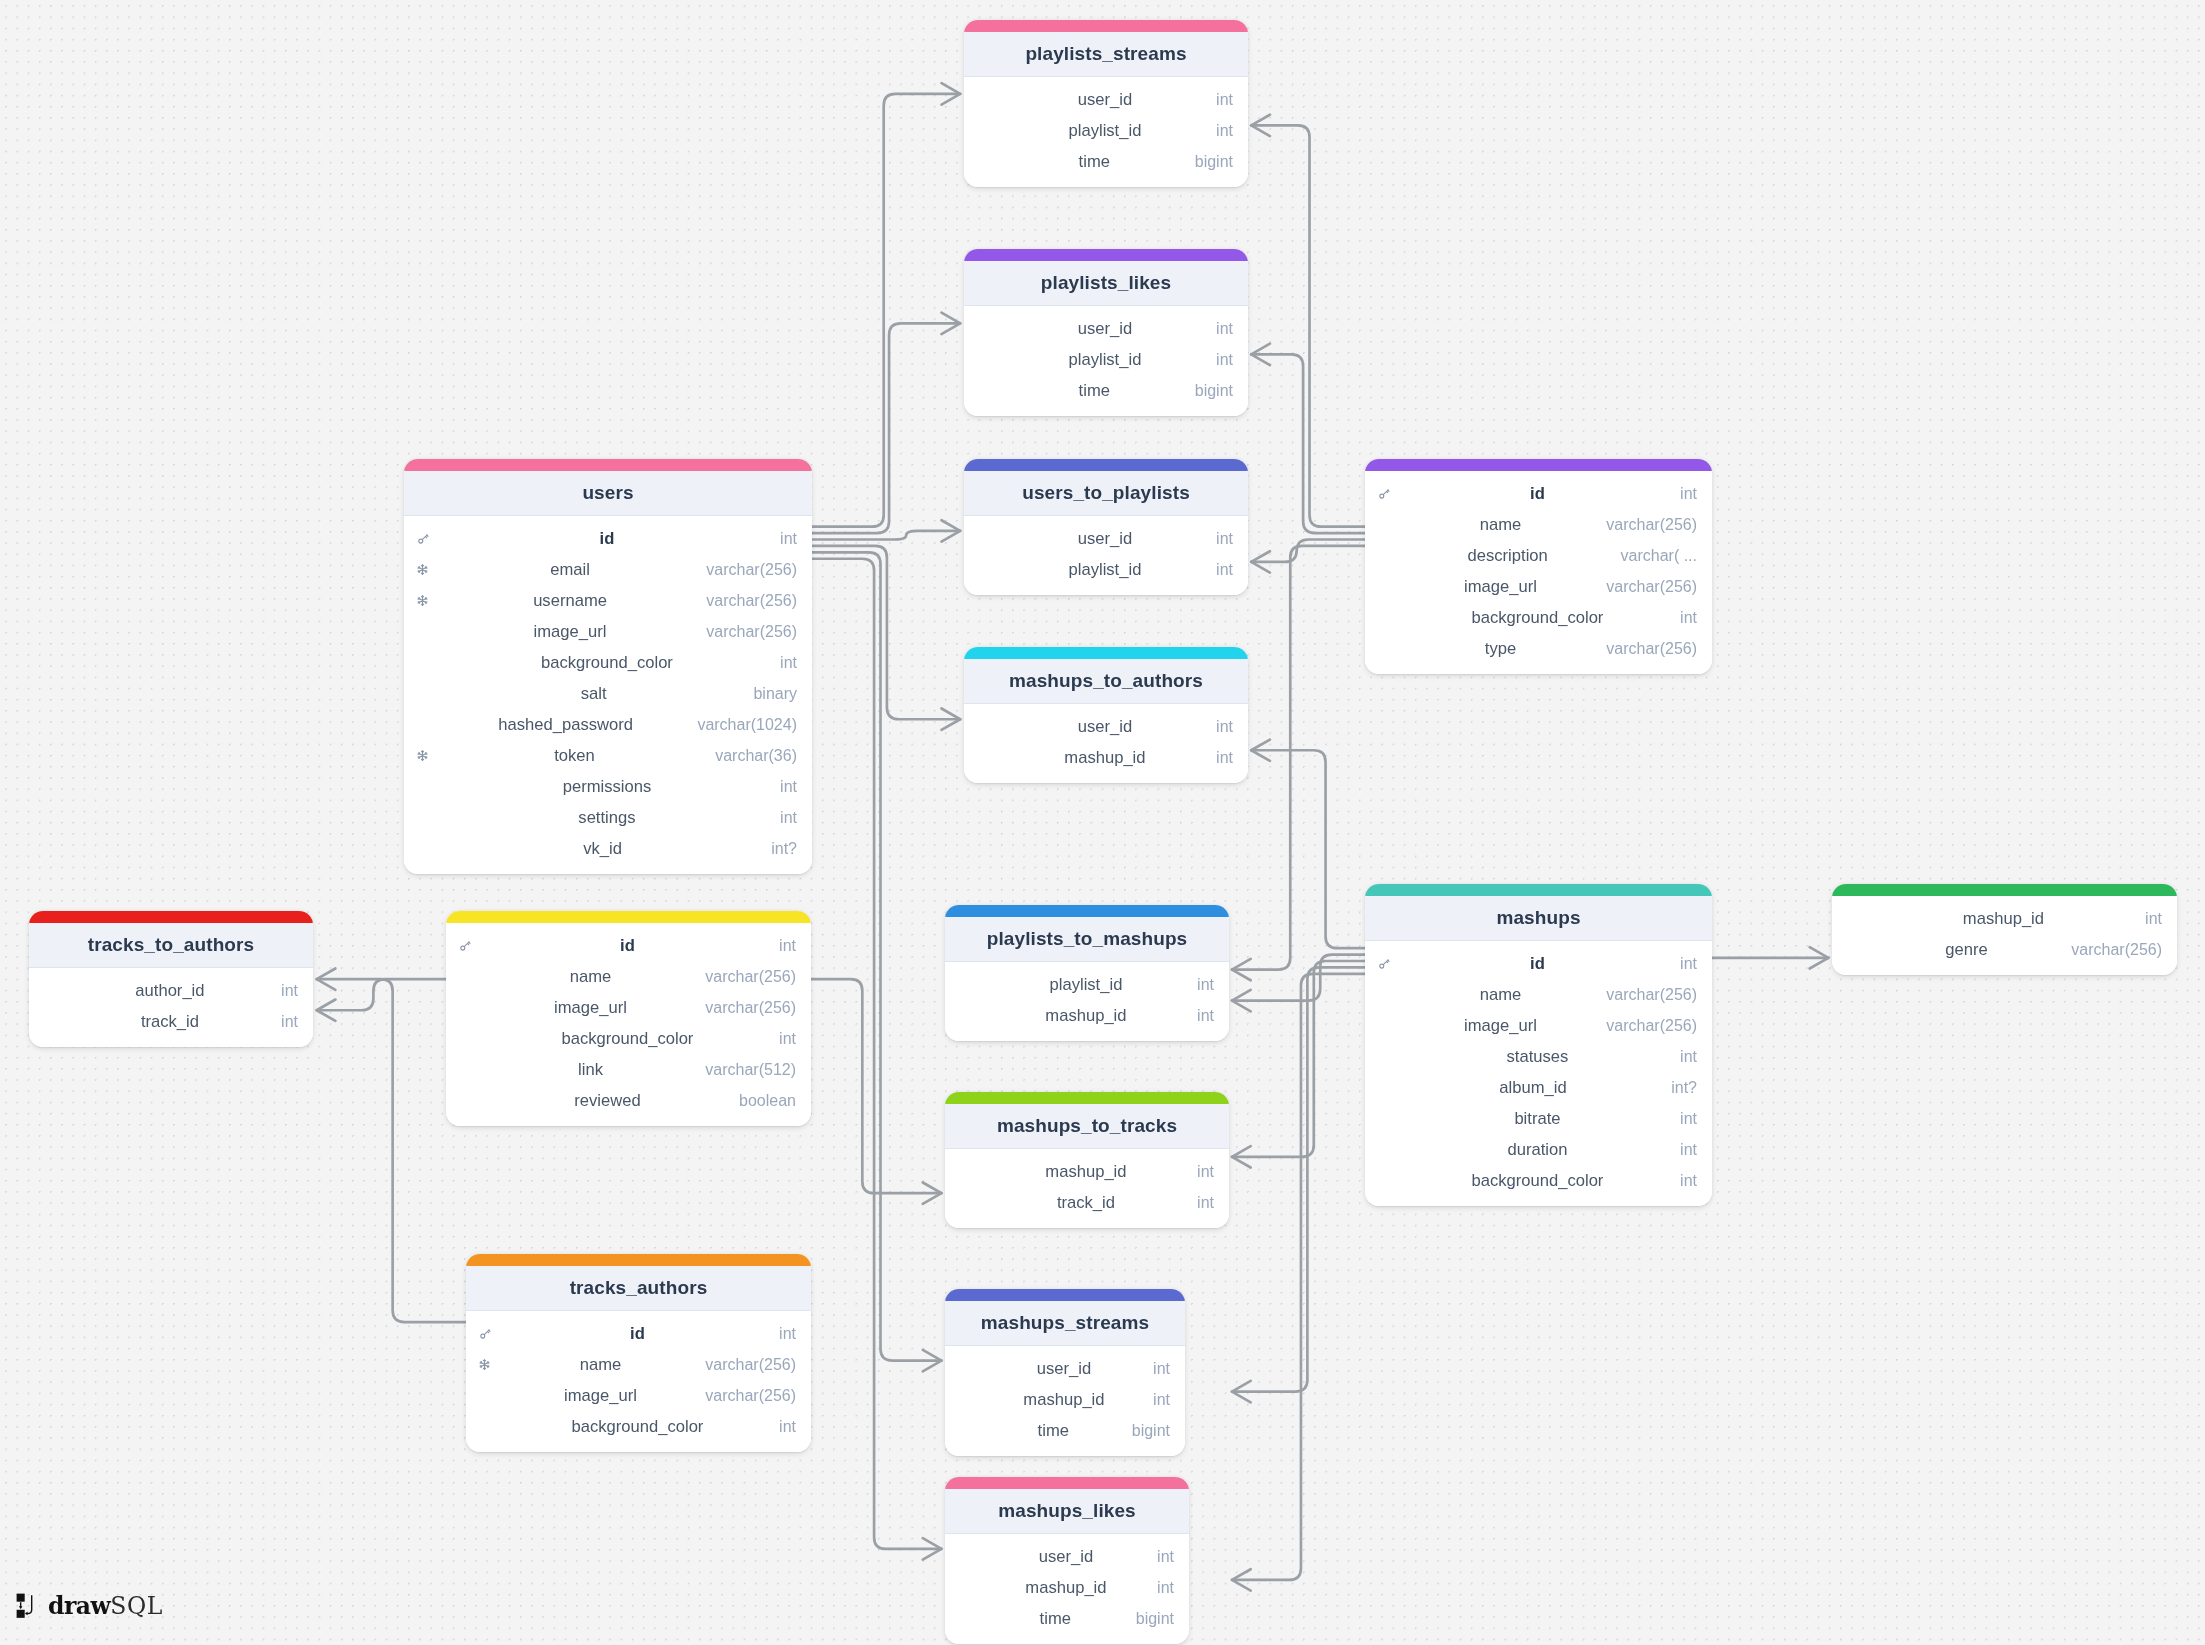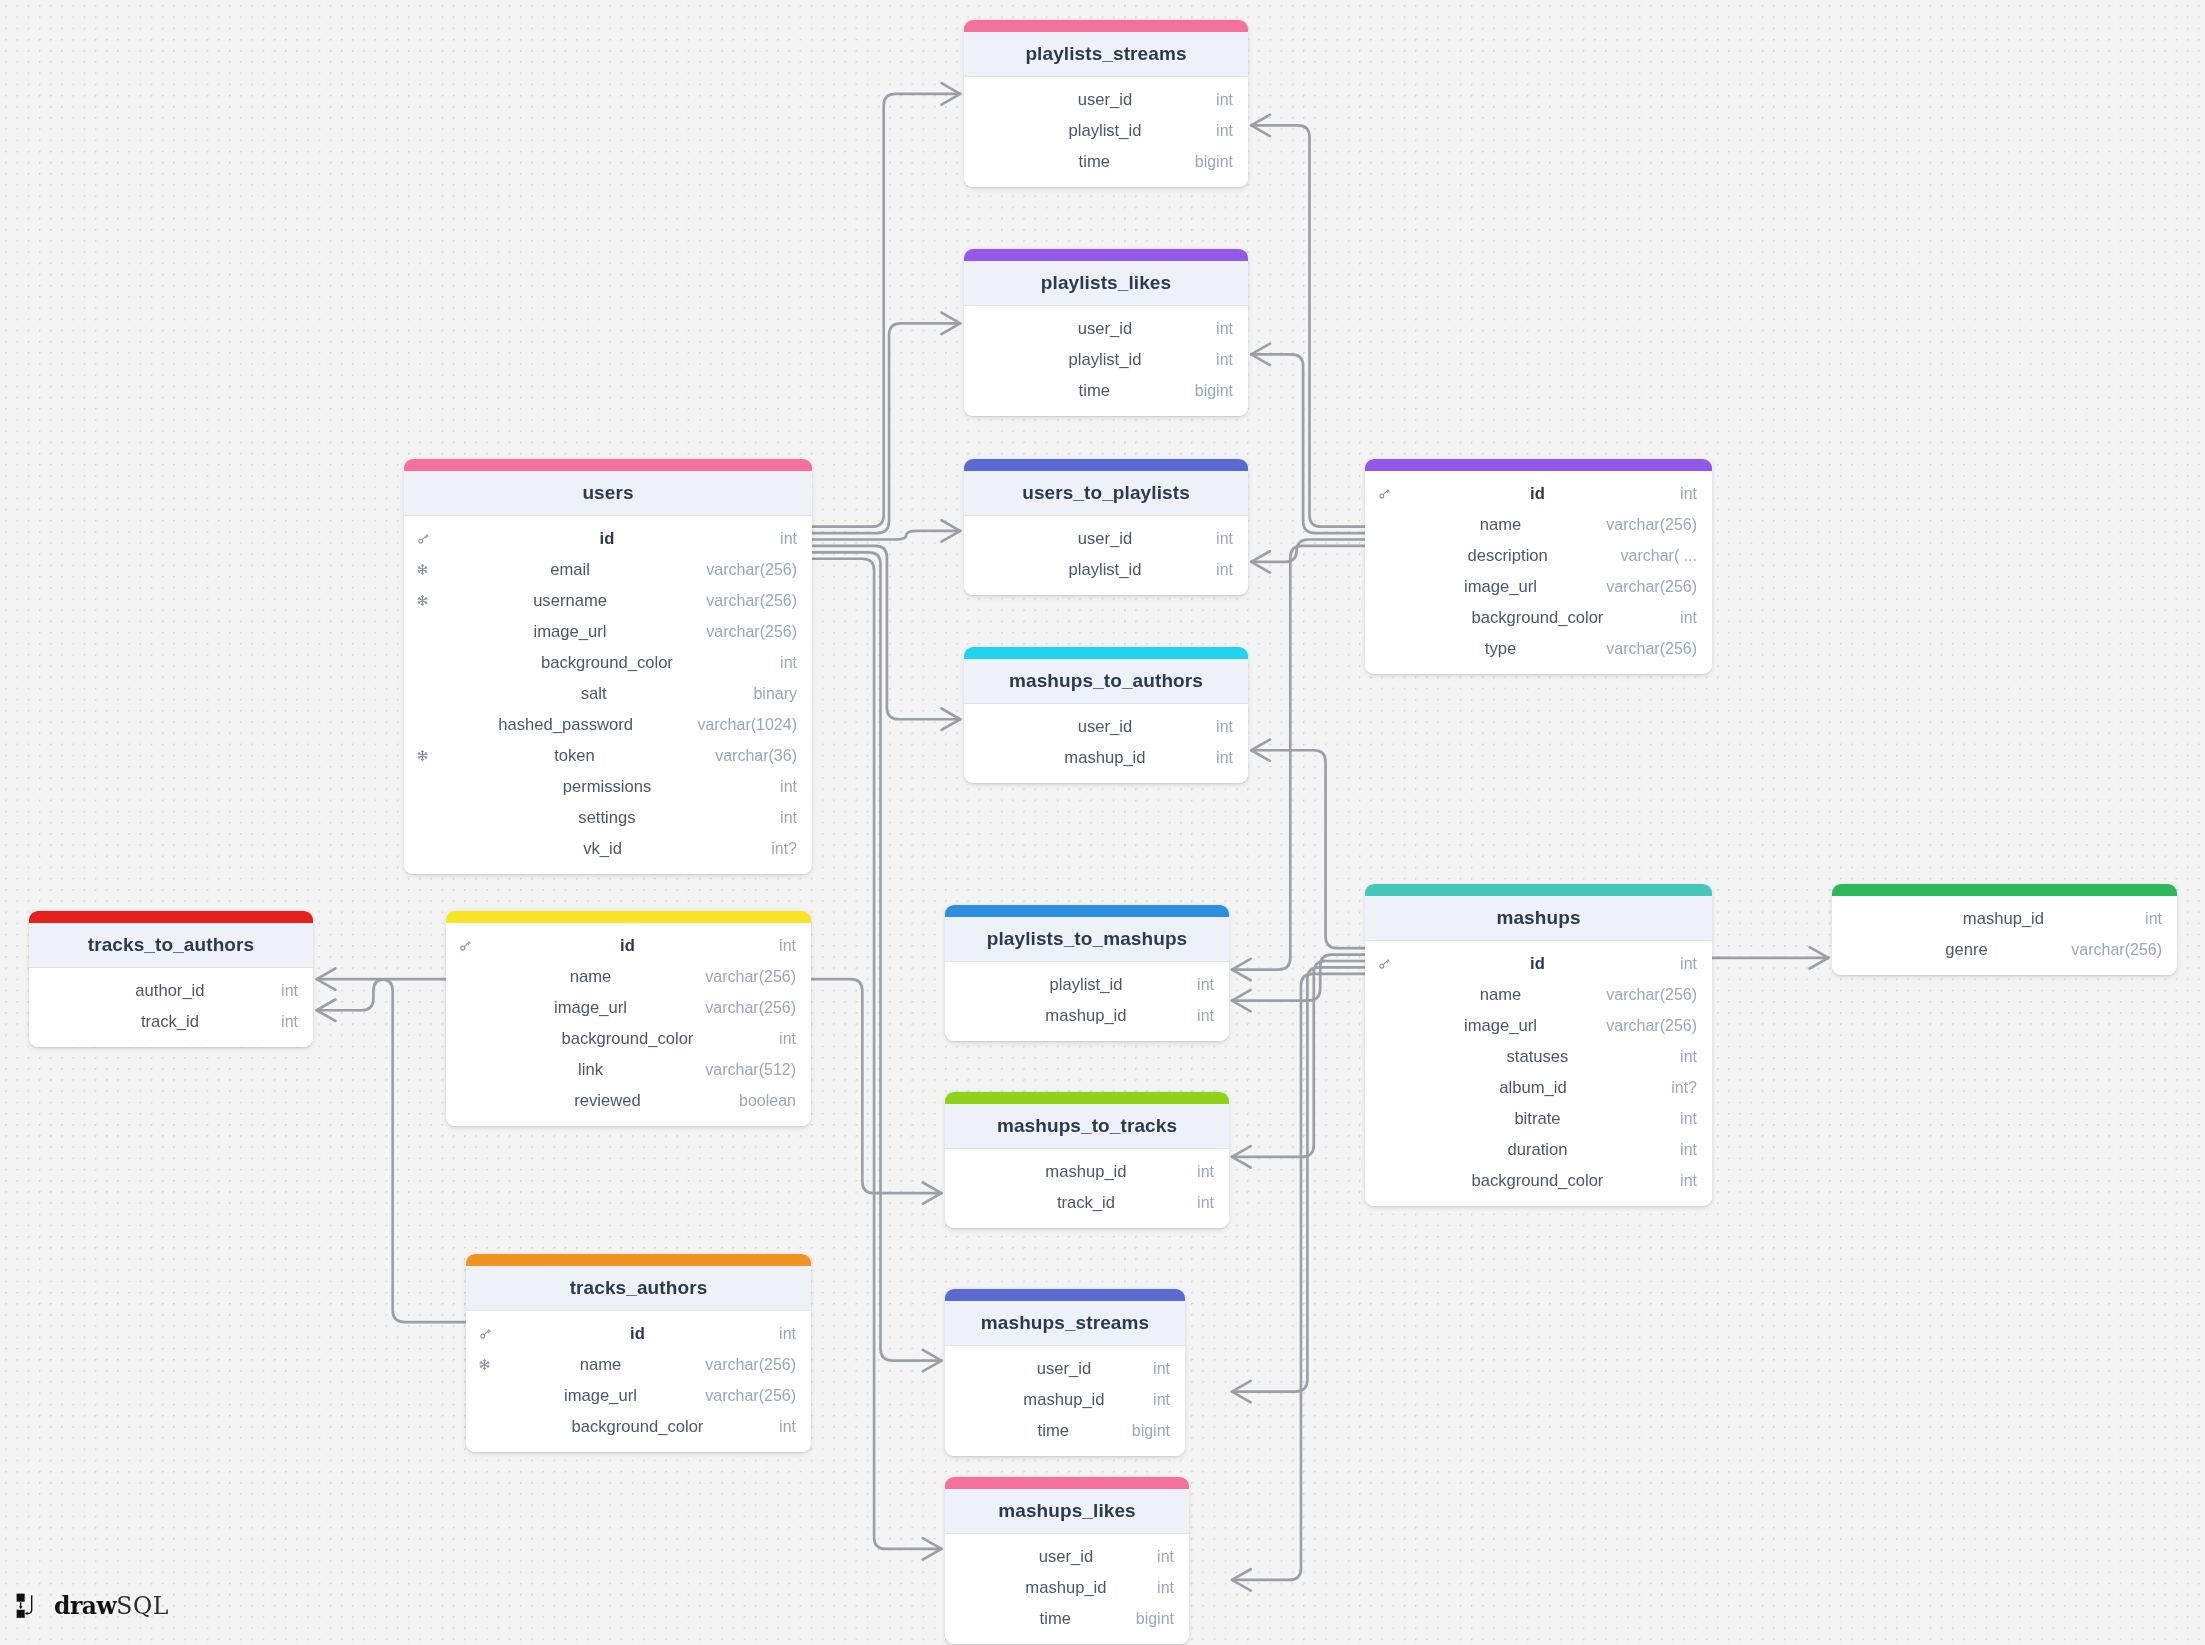--- a/index.html
+++ b/index.html
@@ -19,21 +19,21 @@
       radial-gradient(circle at 0.5px 0.5px, #d6d6d6 0.9px, transparent 0.9px);
     background-size:11.2px 11.2px;
     background-position:5.3px 5.3px;
   }
   #edges{position:absolute;left:0;top:0;width:2205px;height:1646px;pointer-events:none;}
 
   .table{
     position:absolute;
     width:407px;
     background:#ffffff;
-    border-radius:9px;
+    border-radius:14px;
     box-shadow:0 1.6px 5.3px rgba(30,40,60,.13), 0 0.5px 1.1px rgba(30,40,60,.08);
     overflow:hidden;
     box-sizing:border-box;
   }
   .accent{height:11.8px;width:100%;border-radius:7.5px 7.5px 0 0;}
   .thead{
     background:#eef2f8;
     border-bottom:1.1px solid #dee5ef;
     height:44px;
     display:flex;align-items:center;justify-content:center;
@@ -62,21 +62,21 @@
     color:#4a5769;
     white-space:nowrap;
   }
   .cname.pk{font-weight:bold;color:#2c3a4f;}
   .ctype{
     font-size:16px;color:#9aa7bb;white-space:nowrap;
   }
   
   #logo{
     position:absolute;left:15px;top:1592px;
-    display:flex;align-items:flex-end;gap:11px;
+    display:flex;align-items:flex-end;gap:5px;
   }
   #logo .lmark{width:28px;height:28px;display:block;}
   #logo .ltext{
     font-family:"DejaVu Serif", serif;
     font-size:23.5px;letter-spacing:-0.5px;color:#111;
     display:flex;align-items:baseline;
   }
   #logo .ltext .b{font-weight:bold;}
   #logo .ltext .t{font-weight:normal;color:#2b2b2b;letter-spacing:0.5px;}
 </style>

